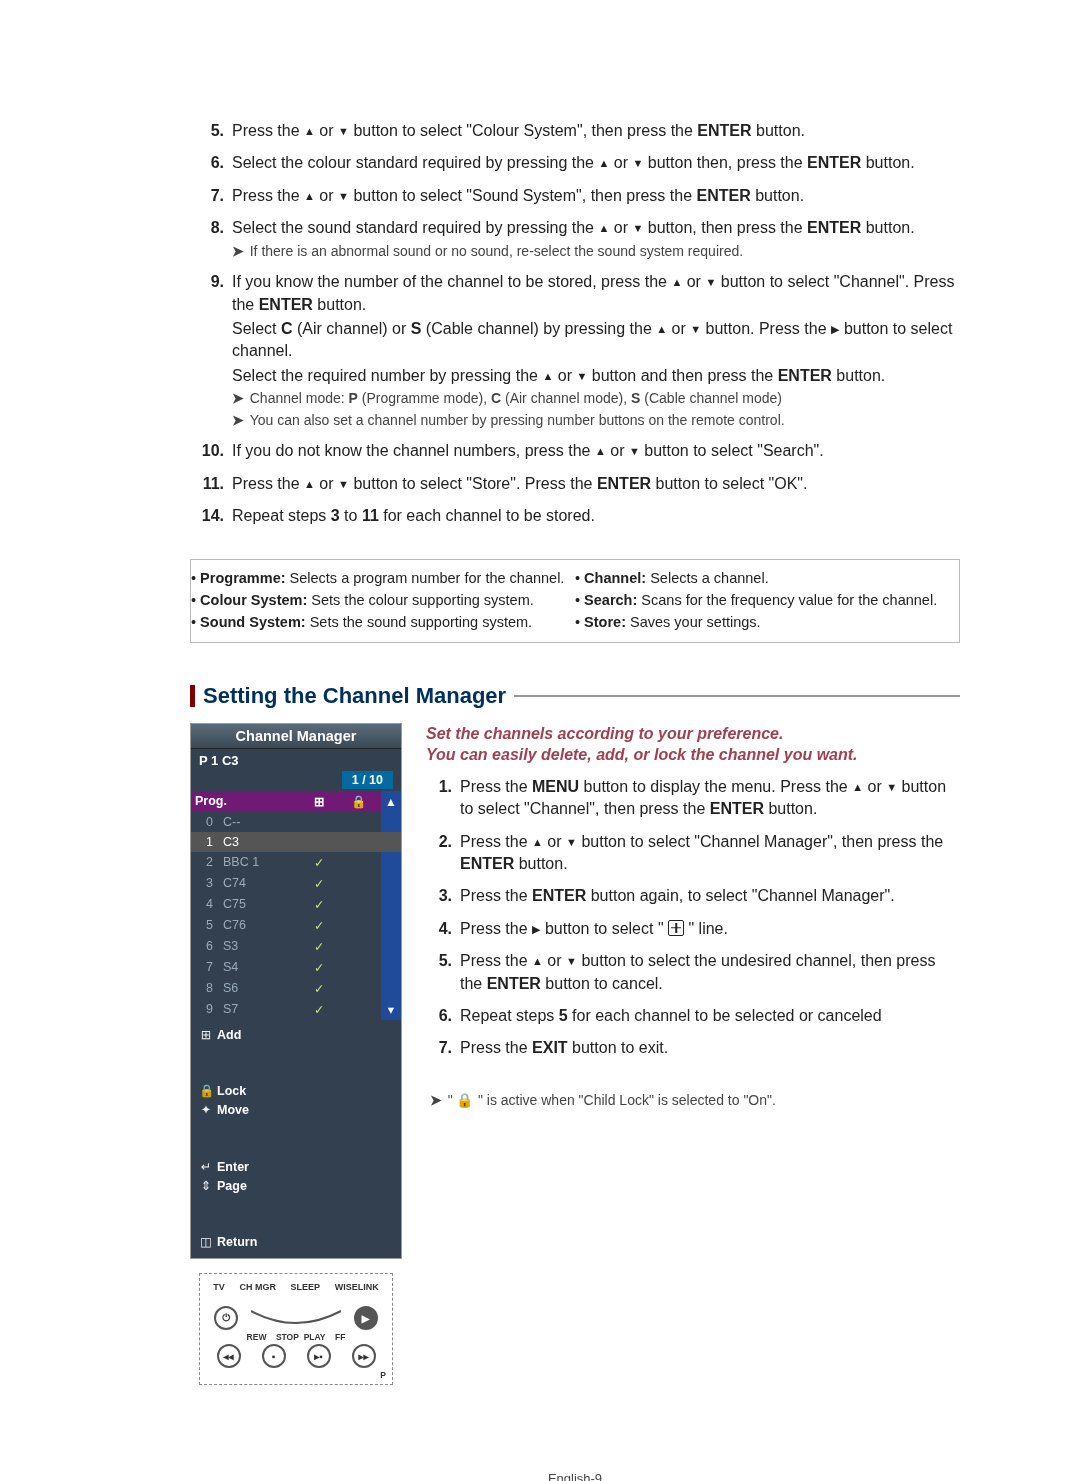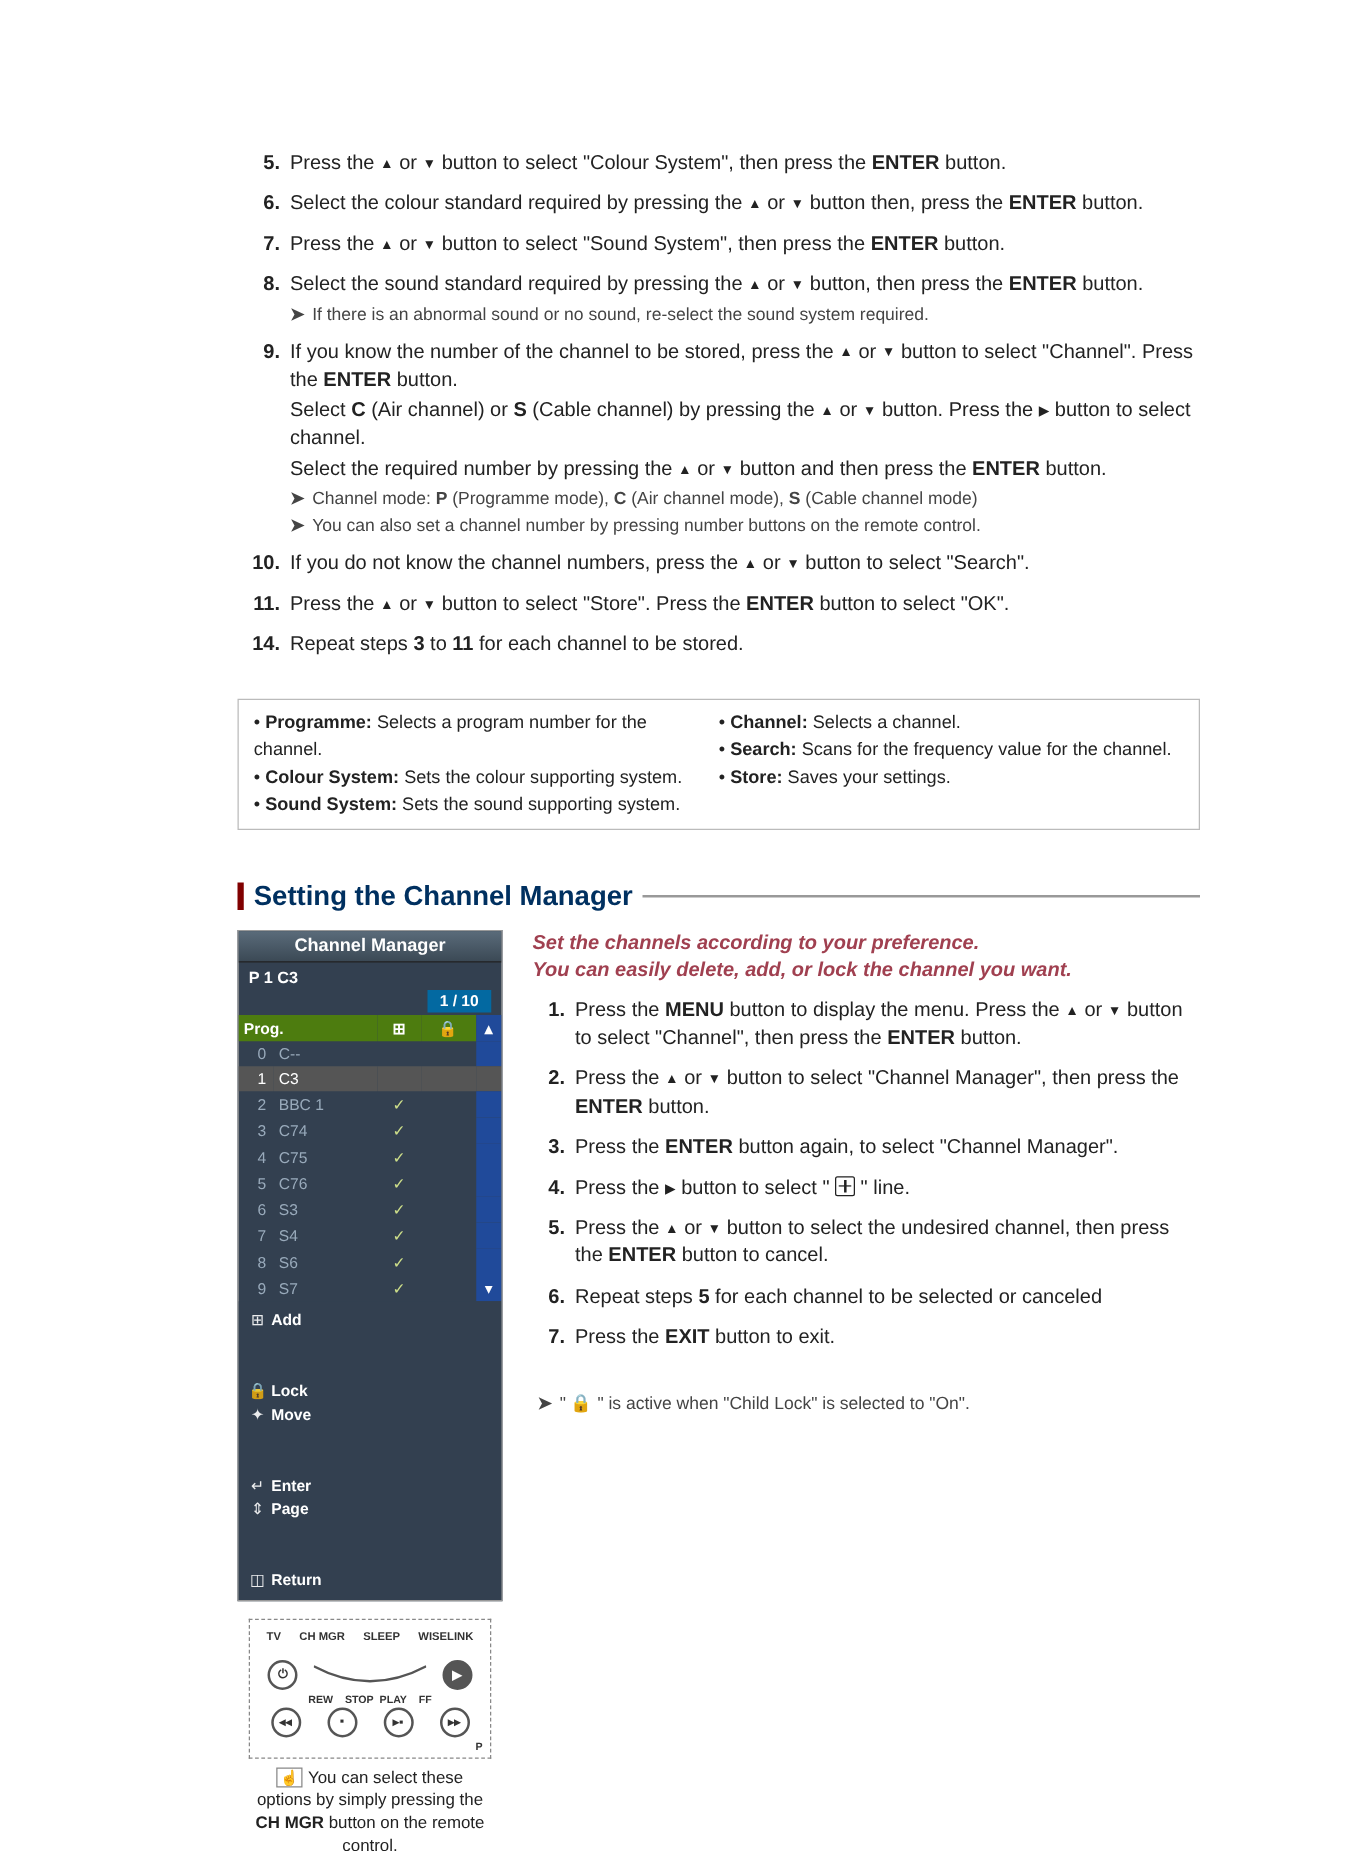--- a/index.html
+++ b/index.html
@@ -44,21 +44,21 @@
     margin-right: 6px;
     font-weight: bold;
   }
   strong { font-weight: bold; }
 
   .ud { font-size: 11px; vertical-align: 1px; }
 
   .defs-box {
     border: 1px solid #bbb;
     margin: 20px 0 40px 0;
-    padding: 8px 12px;
+    padding: 8px 0;
     display: flex;
     font-size: 14.5px;
     line-height: 1.5;
   }
   .defs-col { flex: 1; }
   .defs-col p { margin: 0; }
   .defs-col .dot::before { content: "• "; }
 
   .section-bar {
     display: flex;
@@ -136,21 +136,21 @@
   .osd table {
     border-collapse: collapse;
     width: 100%;
     font-size: 12.5px;
   }
   .osd th, .osd td {
     padding: 3px 4px;
     text-align: left;
   }
   .osd th {
-    background: #4d7c0f;
+    background: #701a75;
     font-weight: bold;
   }
   .osd td:first-child { color:#9ab; width: 18px; text-align: right; padding-right: 6px;}
   .osd td.name { color:#9ab; }
   .osd td.chk { text-align: center; color:#cfe08a; }
   .osd td.lock { text-align: center; }
   .osd tr.selected td { background:#555; }
   .osd tr.selected td:first-child, .osd tr.selected td.name { color:#fff; }
   .osd .scroll-hint {
     width: 12px;
@@ -437,21 +437,20 @@
           <span>FF</span>
         </div>
         <div class="remote-row">
           <div class="rbtn-round">◂◂</div>
           <div class="rbtn-round">▪</div>
           <div class="rbtn-round">▸▪</div>
           <div class="rbtn-round">▸▸</div>
         </div>
         <div style="text-align:right; font-size:8.5px; margin-top:2px;">P</div>
       </div>
-      <p class="remote-note" id="remoteNote"><span class="hand">☝</span>You can select these options  by simply pressing the  <strong>CH MGR</strong> button on the remote control.</p>
     </div>
 
     <div class="right-col">
       <p class="intro">
         <span>Set the channels according to your preference.</span><br>
         <span>You can easily delete, add, or lock the channel you want.</span>
       </p>
       <div class="steps steps2" id="steps2">
           <div class="step">
             <div class="step-num">1.</div>

